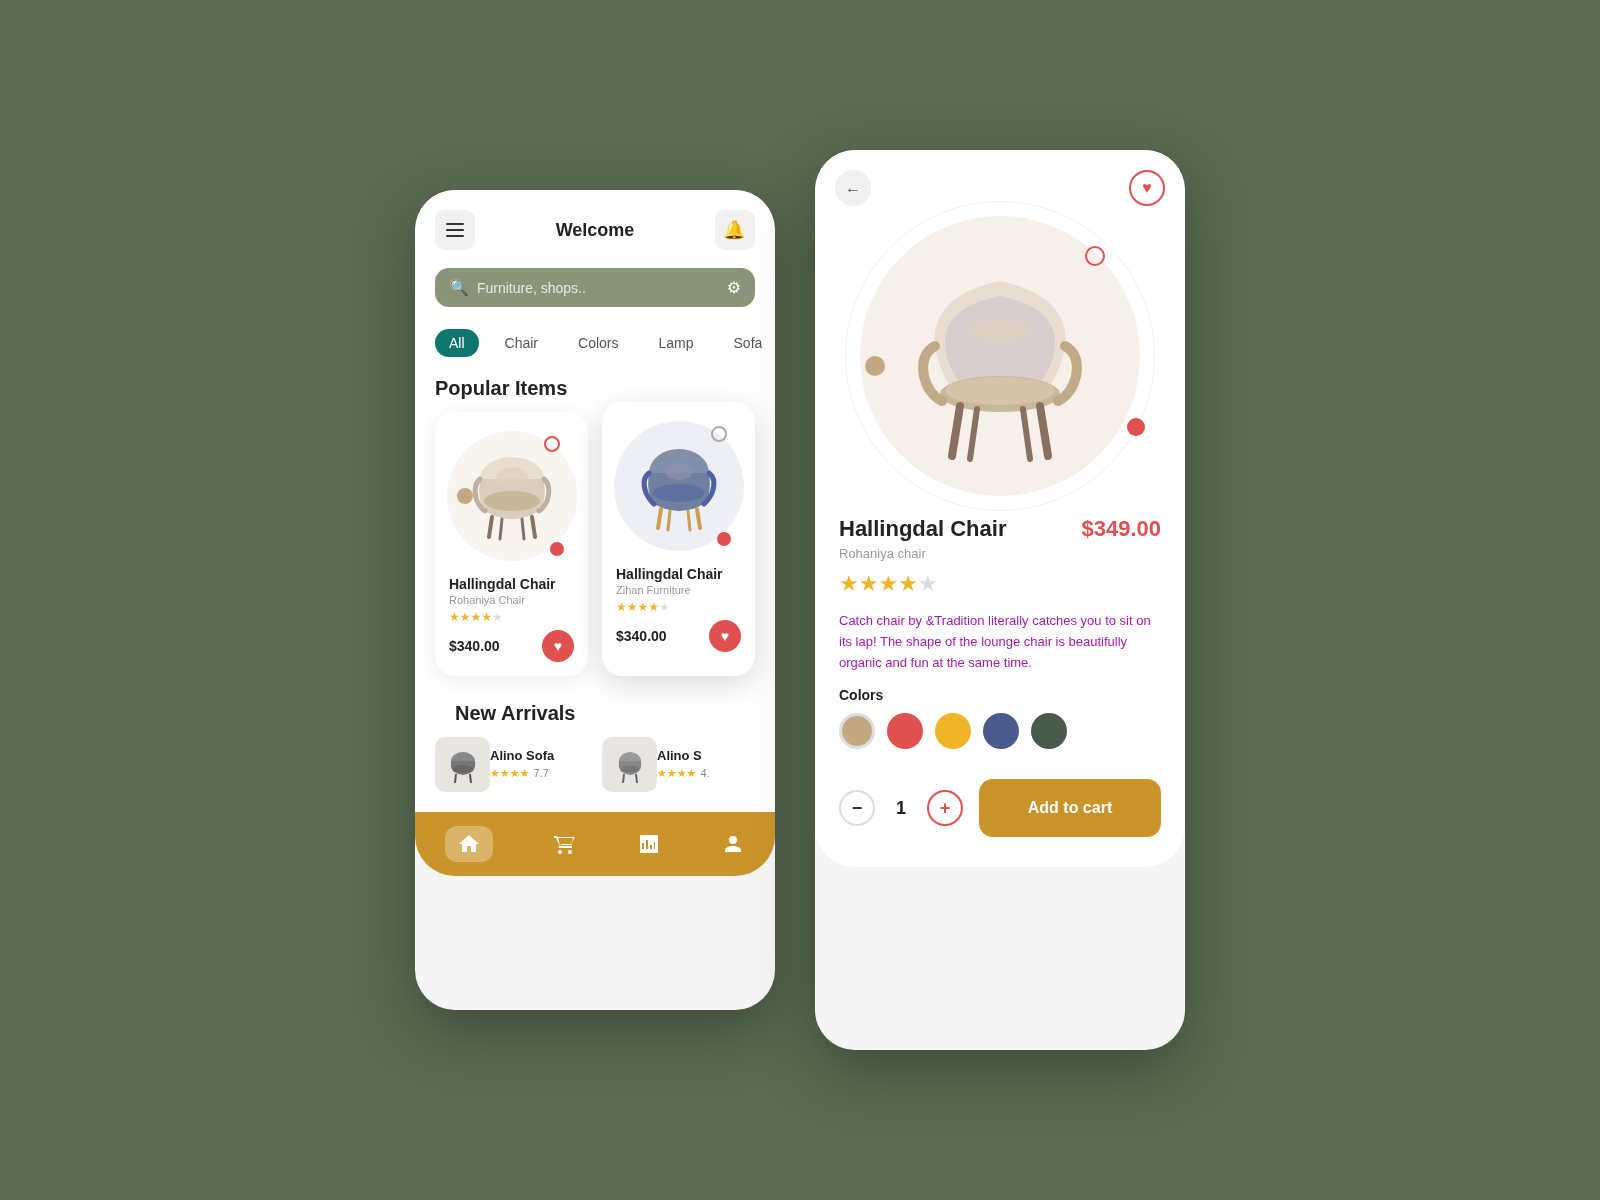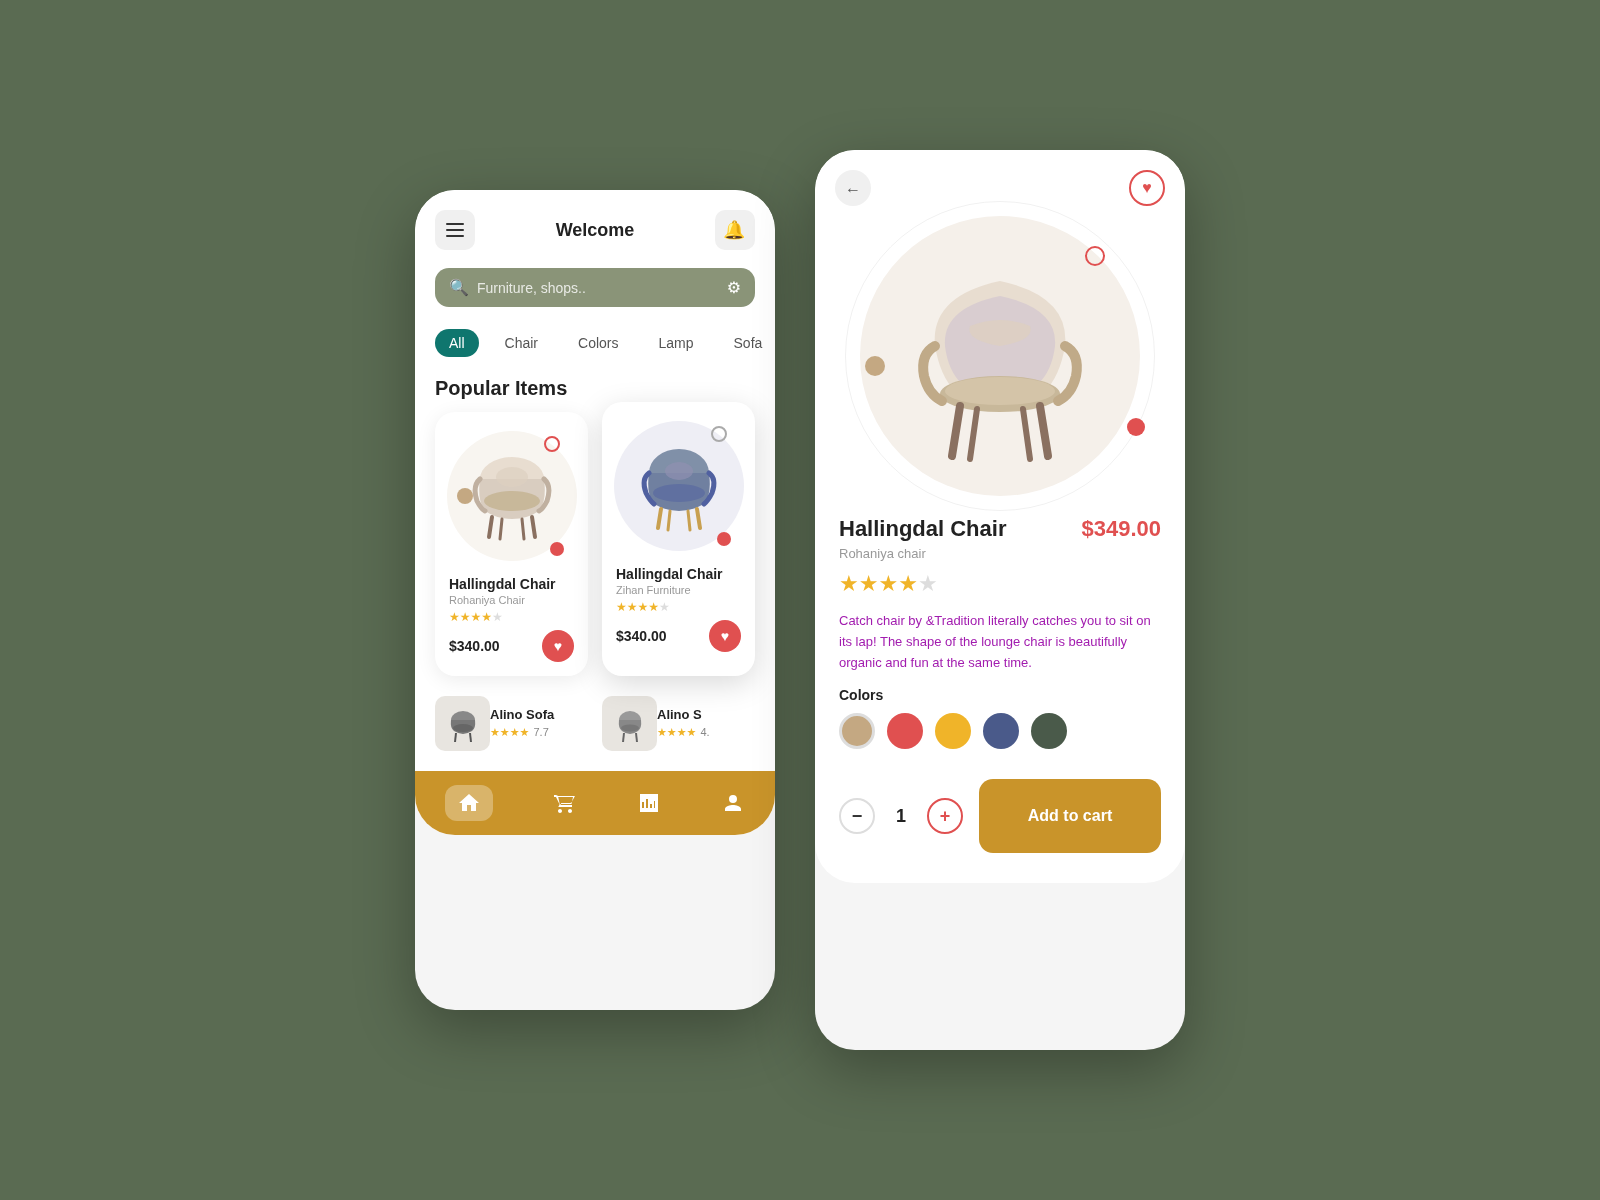--- a/index.html
+++ b/index.html
@@ -556,21 +556,21 @@
       min-width: 20px;
       text-align: center;
     }
 
     .add-to-cart-btn {
       flex: 1;
       background: #c9942a;
       color: #fff;
       border: none;
       border-radius: 14px;
-      padding: 28px;
+      padding: 20px;
       font-size: 16px;
       font-weight: 600;
       cursor: pointer;
     }
 
   </style>
 </head>
 <body>
 
 <div class="screens-container">
@@ -665,20 +665,21 @@
           <div class="product-sub">Zihan Furniture</div>
           <div class="stars">★★★★<span class="half">★</span></div>
           <div class="product-footer">
             <span class="product-price">$340.00</span>
             <button class="heart-btn">♥</button>
           </div>
         </div>
       </div>
 
       <div class="new-arrivals">
+        <div class="section-title">New Arrivals</div>
         <div class="arrival-row">
           <div class="arrival-item">
             <div class="arrival-thumb">
               <svg width="40" height="40" viewBox="0 0 40 40">
                 <ellipse cx="20" cy="16" rx="12" ry="9" fill="#888"></ellipse>
                 <path d="M8 16 Q7 24 11 27 Q16 30 20 30 Q24 30 29 27 Q33 24 32 16Z" fill="#777"></path>
                 <ellipse cx="20" cy="24" rx="10" ry="4" fill="#666"></ellipse>
                 <line x1="13" y1="29" x2="12" y2="38" stroke="#555" stroke-width="2"></line>
                 <line x1="27" y1="29" x2="28" y2="38" stroke="#555" stroke-width="2"></line>
               </svg>

